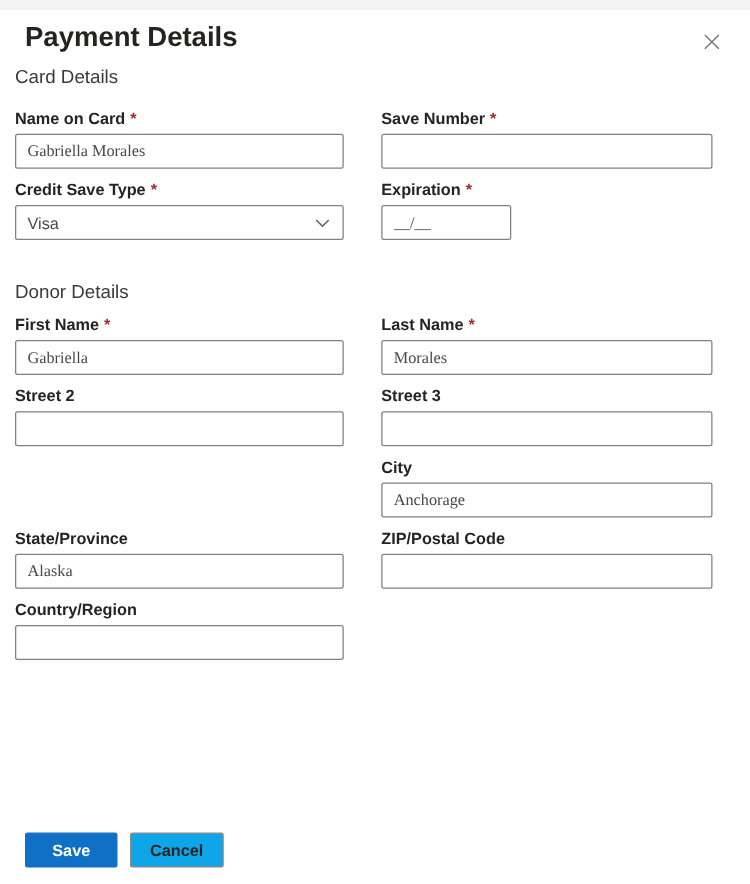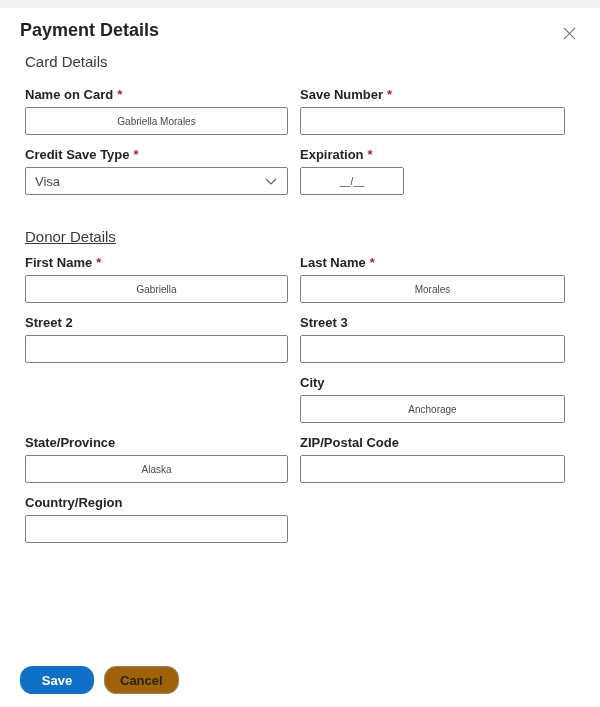--- a/index.html
+++ b/index.html
@@ -19,52 +19,51 @@
     background: var(--top-strip, #f3f3f3);
   }
 
   .header {
     display: flex;
     justify-content: space-between;
     align-items: flex-start;
     padding: 11px 20px 0 20px;
   }
   .title {
-    font-size: 18px;
+    font-size: 22px;
     font-weight: 700;
     color: var(--label, #252423);
     line-height: 22px;
   }
   .close-btn {
     background: none;
     border: none;
     padding: 4px;
     margin: 4px 0 0 0;
     cursor: pointer;
     color: var(--close-icon, #757575);
     line-height: 0;
   }
 
-  .content { padding: 0 22px 0 25px; }
+  .content { padding: 0 22px 0 12px; }
 
   .section-heading {
     font-size: 15px;
     font-weight: 400;
     color: var(--section-heading, #3b3a39);
     line-height: 18px;
   }
   .card-heading  { margin: 9px 0 16px 0; }
-  .donor-heading { margin: 33px 0 9px 0; text-decoration: underline; }
+  .donor-heading { margin: 33px 0 9px 0; }
 
   .form-grid {
     display: grid;
     grid-template-columns: 263px 265px;
     column-gap: 30px;
     row-gap: 9px;
-    gap: 12px;
   }
 
   .field { min-height: 48px; }
   .flabel {
     display: block;
     font-size: 13px;
     font-weight: 700;
     color: var(--label, #252423);
     line-height: 16px;
     margin-bottom: 4px;
@@ -74,26 +73,25 @@
     margin-left: 4px;
     font-weight: 700;
   }
 
   .tinput {
     width: 100%;
     height: 28px;
     border: 1px solid var(--input-border, #808080);
     border-radius: 2px;
     padding: 0 9px;
-    font-family: Liberation Sans, sans-serif;
-    font-size: 10px;
+    font-family: Liberation Serif, serif;
+    font-size: 13px;
     color: var(--input-text, #494949);
     background: #ffffff;
     outline: none;
-    text-align: center;
   }
   .tinput.narrow { width: 104px; }
 
   .select {
     display: flex;
     align-items: center;
     justify-content: space-between;
     width: 100%;
     height: 28px;
     border: 1px solid var(--input-border, #808080);
@@ -116,30 +114,30 @@
     display: flex;
     gap: 10px;
   }
   .btn {
     height: 28px;
     min-width: 74px;
     padding: 0 15px;
     font-family: "Liberation Sans", sans-serif;
     font-size: 13px;
     font-weight: 600;
-    border-radius: 12px;
+    border-radius: 2px;
     cursor: pointer;
   }
   .btn-primary {
     background: var(--primary, #1070c6);
     border: 1px solid var(--primary, #1070c6);
     color: var(--primary-text, #ffffff);
   }
   .btn-secondary {
-    background: #a16207;
+    background: #0ea5e9;
     border: 1px solid #8a8886;
     color: var(--label, #252423);
   }
 </style>
 </head>
 <body>
 
 <div class="dialog">
   <div class="top-strip"></div>
 

